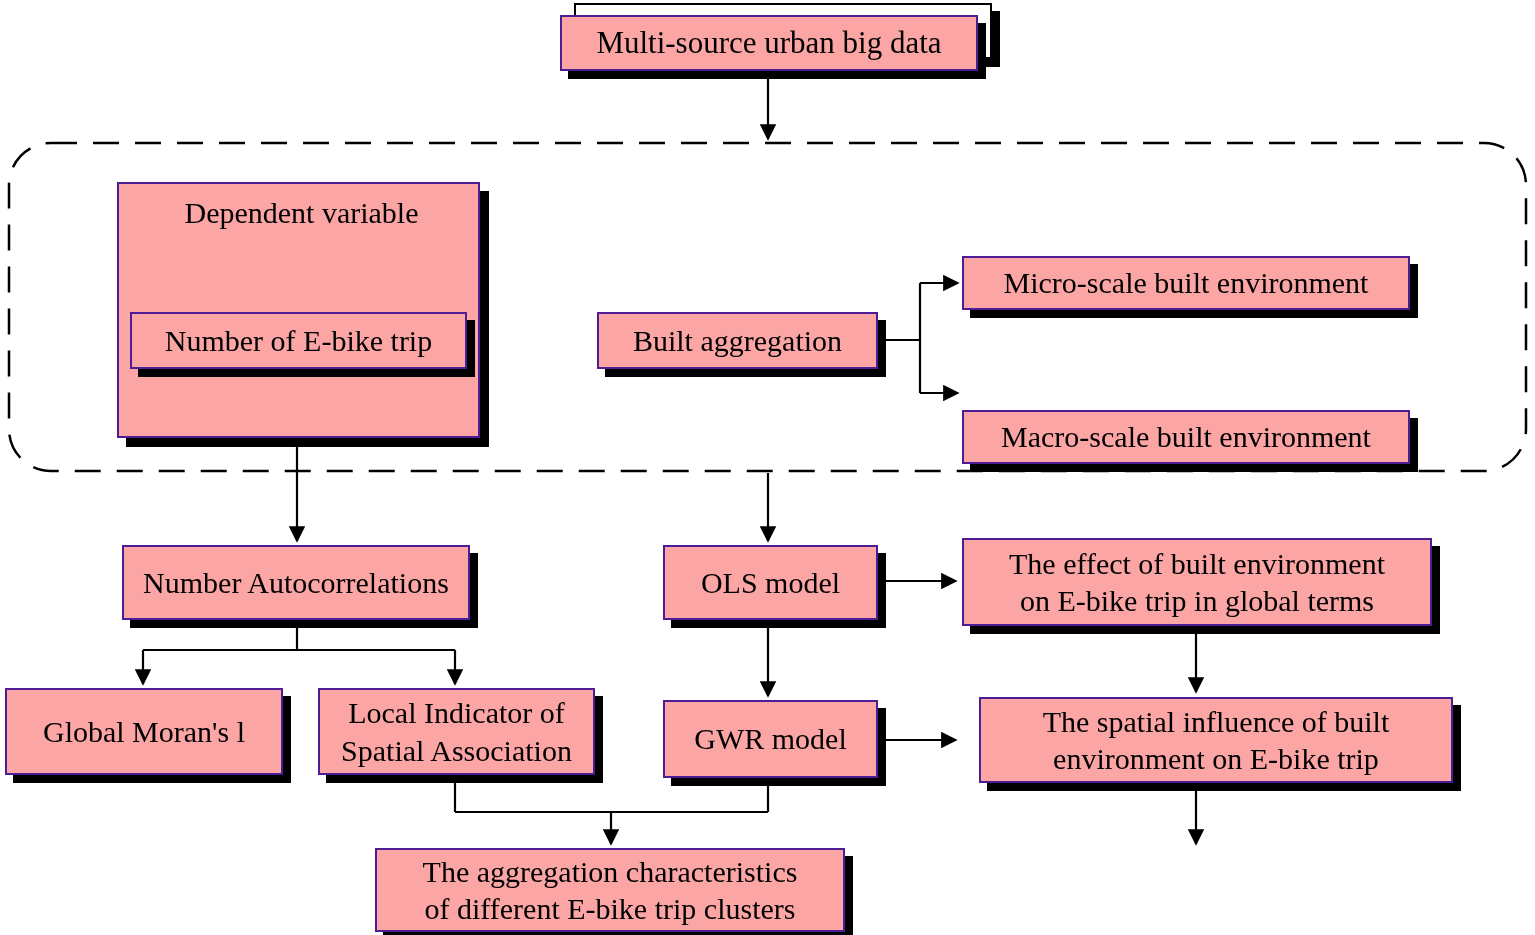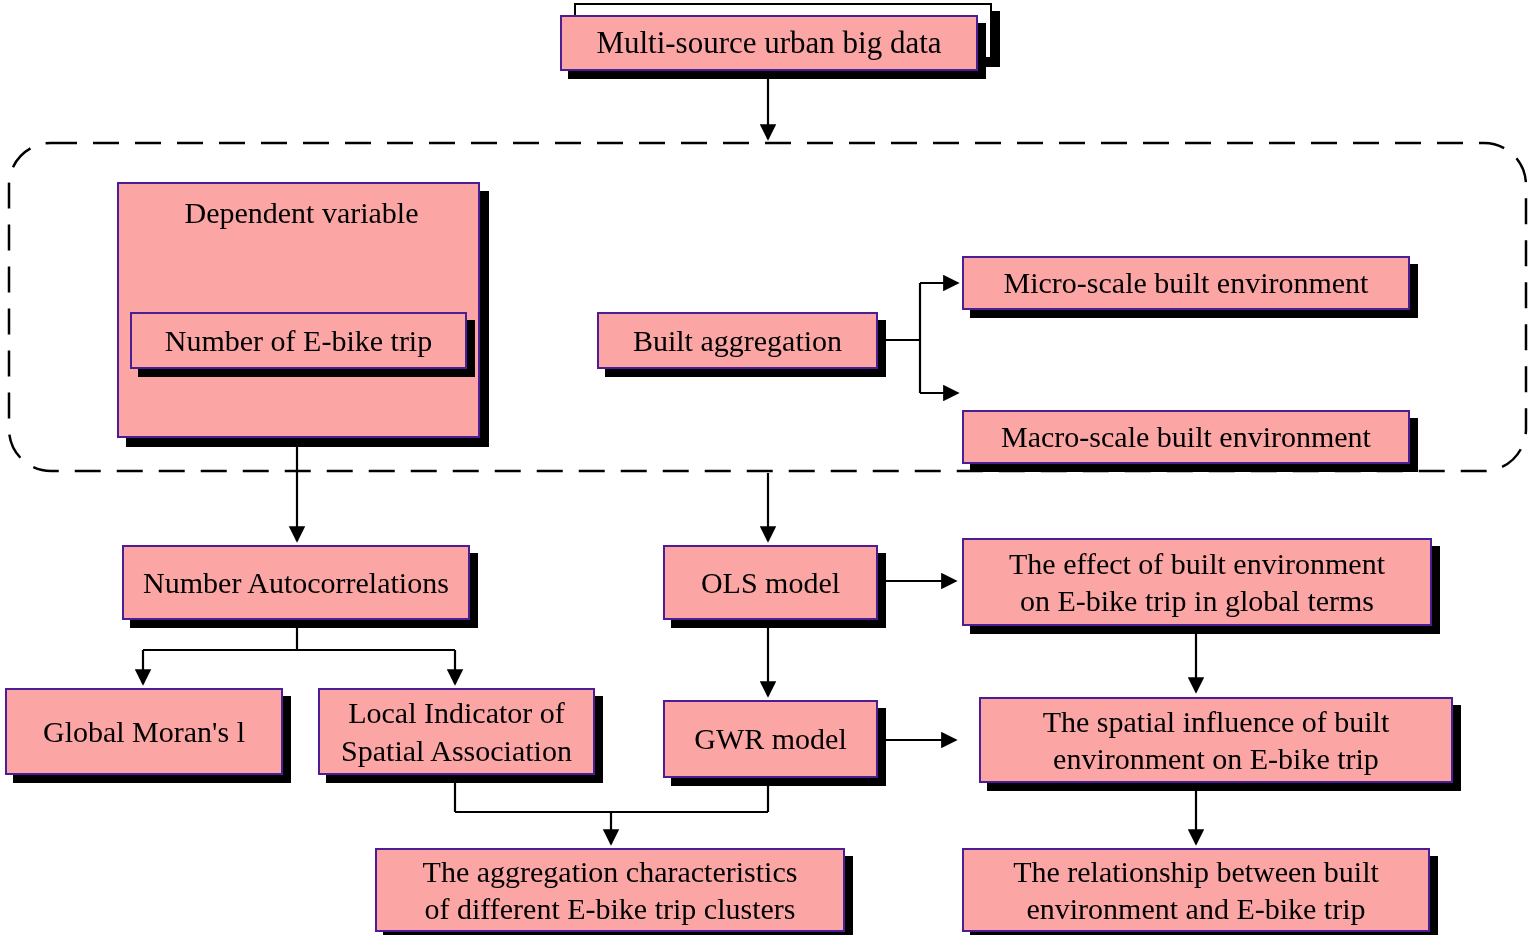--- a/index.html
+++ b/index.html
@@ -123,16 +123,14 @@
 
   <div class="box" style="left:318px; top:688px; width:277px; height:87px;">Local Indicator of
 Spatial Association</div>
   <div class="box" style="left:5px; top:688px; width:278px; height:87px;">Global Moran's l</div>
   <div class="box" style="left:663px; top:700px; width:215px; height:78px;">GWR model</div>
   <div class="box" style="left:962px; top:697px; width:474px; height:86px;margin-left:17px;">The spatial influence of built
 environment on E-bike trip</div>
 
   <div class="box" style="left:375px; top:848px; width:470px; height:84px;">The aggregation characteristics
 of different E-bike trip clusters</div>
-  <div class="box" style="left:962px; top:848px; width:468px; height:84px;">The relationship between built
-environment and E-bike trip</div>
 
 </div>
 
 </body></html>

